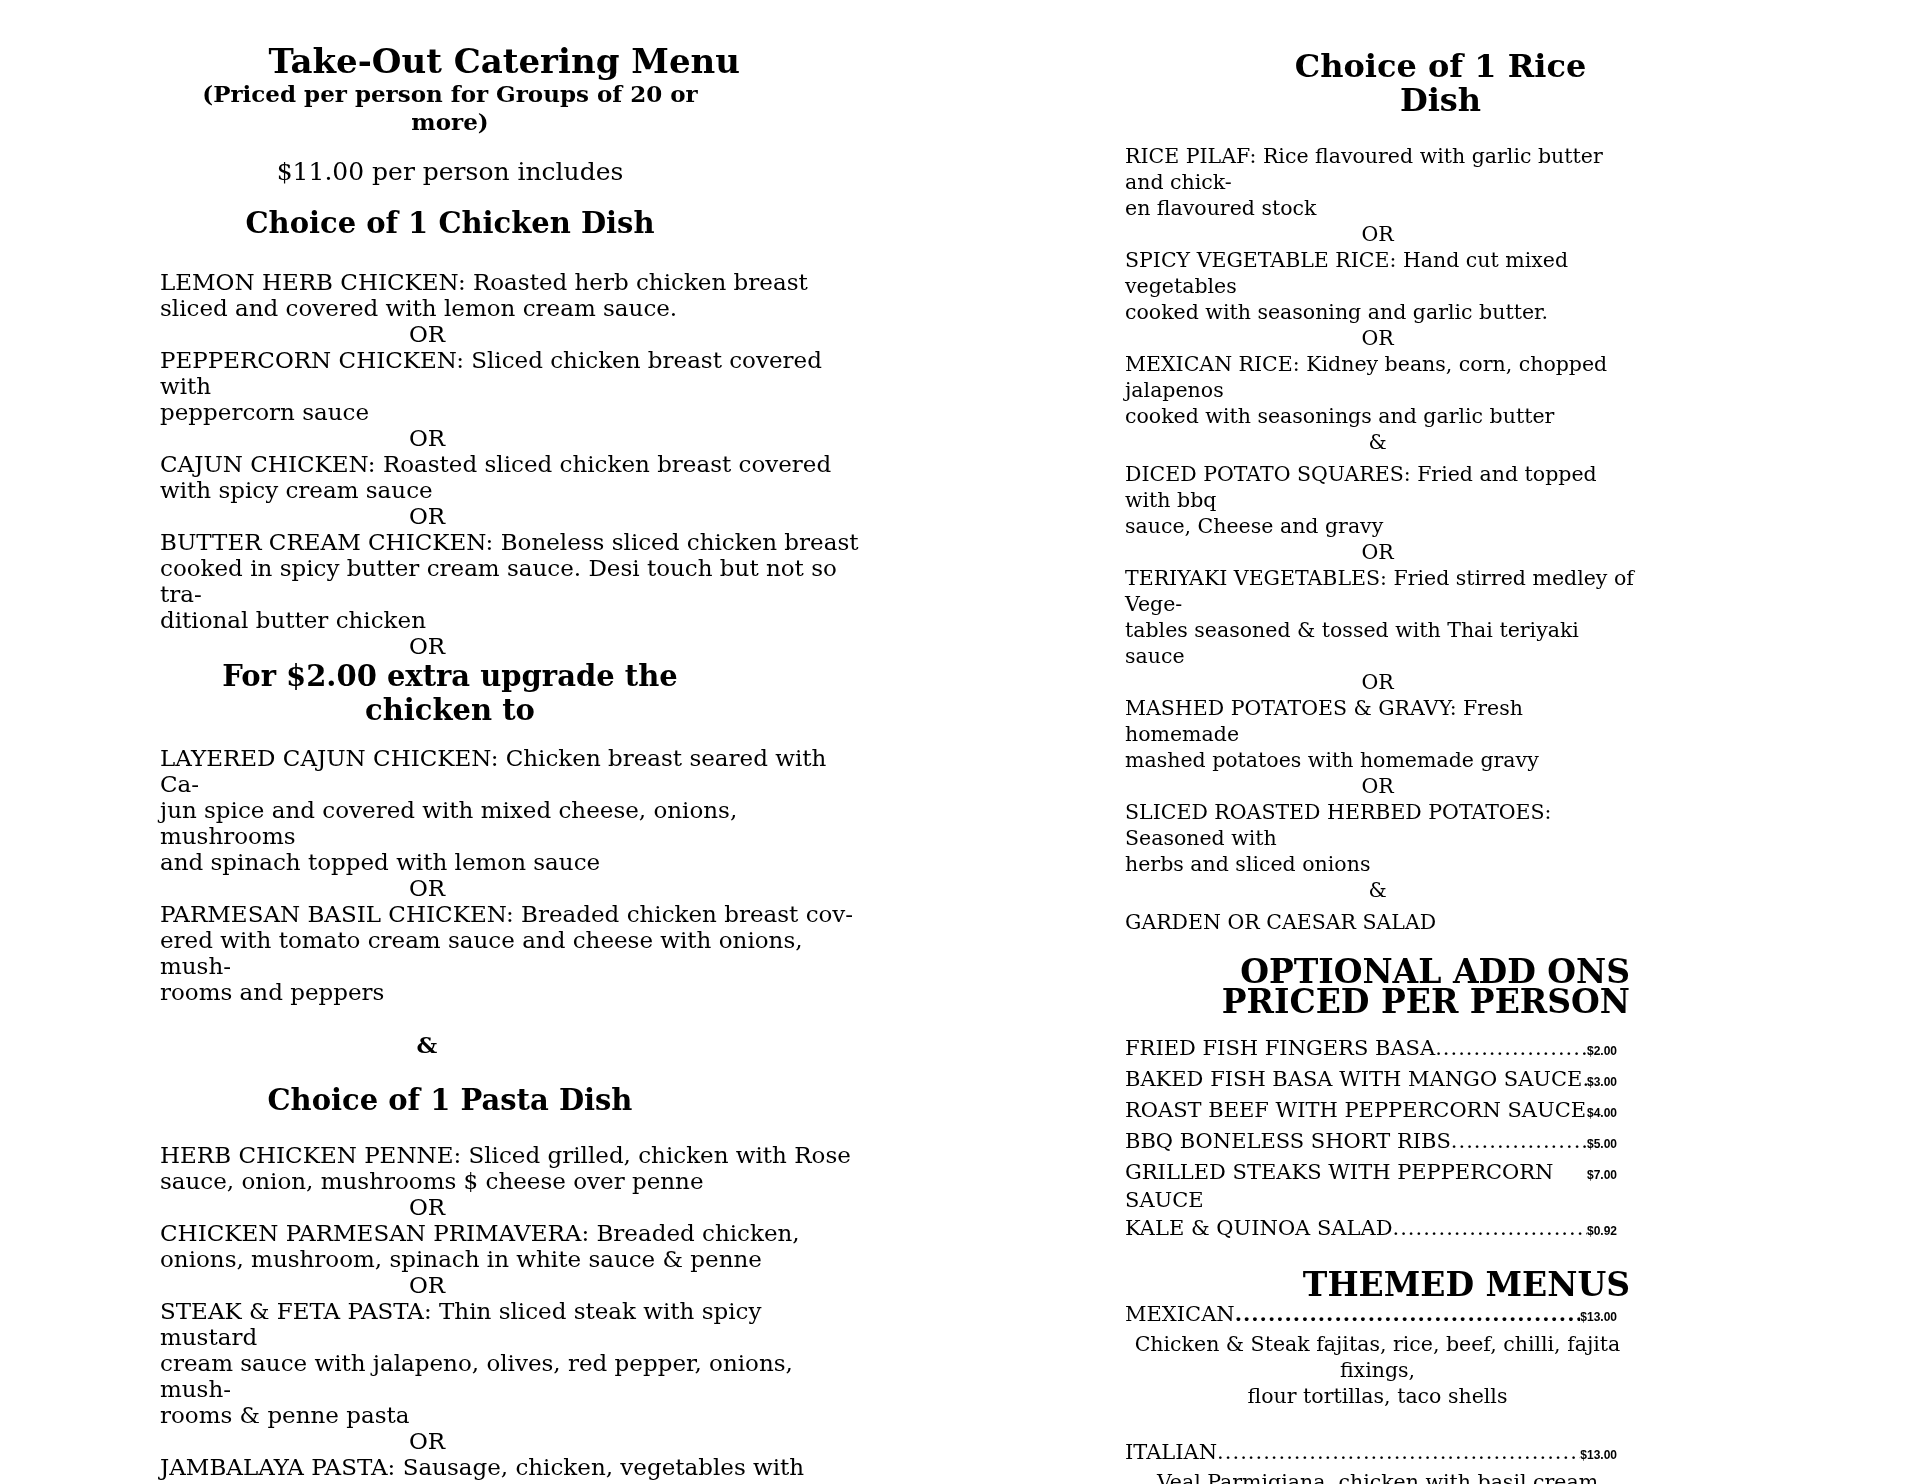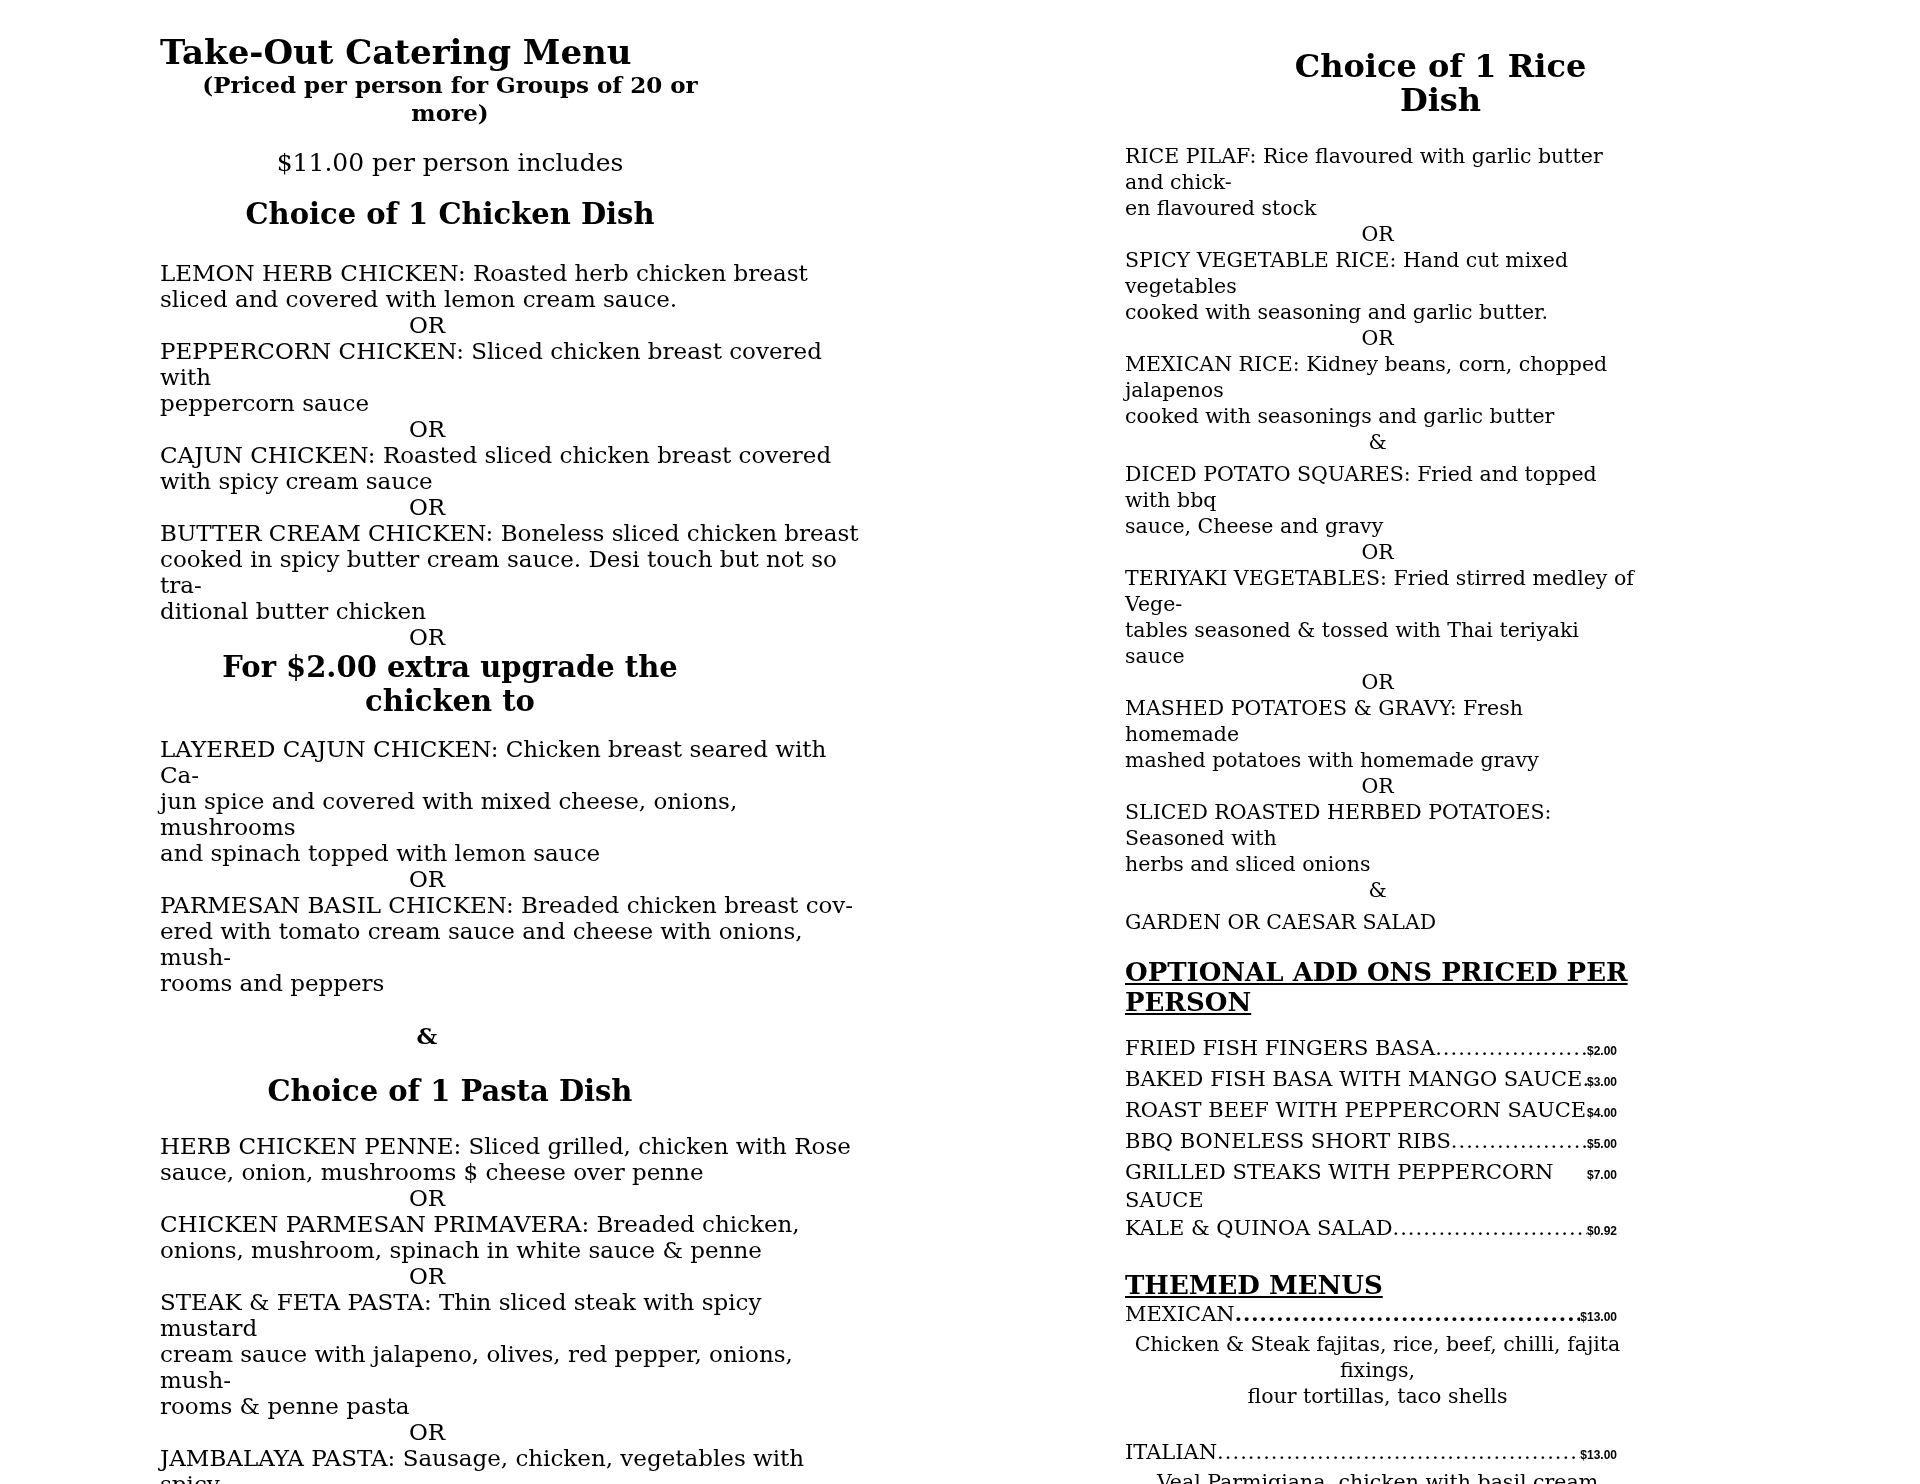--- a/index.html
+++ b/index.html
@@ -7,35 +7,35 @@
     width:1920px; height:1484px; position:relative;
     background:#ffffff; color:#000000;
     font-family:"DejaVu Serif", serif;
     overflow:hidden;
   }
   .col { position:absolute; top:0; }
   .col-left  { left:160px; width:580px; }
   .col-right { left:1125px; width:505px; }
 
   
-  .l-title    { font-size:34px; font-weight:bold; text-align:left; line-height:38px; margin-top:33px; }
+  .l-title    { font-size:34px; font-weight:bold; text-align:right; line-height:38px; margin-top:42px; }
   .l-subtitle { font-size:23px; font-weight:bold; text-align:center; line-height:28px; }
   .l-price    { font-size:25px; font-weight:normal; text-align:center; line-height:30px; margin-top:21px; }
   .heading    { font-size:29px; font-weight:bold; text-align:center; line-height:34px; }
   .mt19 { margin-top:19px; } .mt18 { margin-top:18px; } .mt29 { margin-top:29px; }
   .mt27 { margin-top:27px; } .mt25 { margin-top:25px; }
   .mt26 { margin-top:26px; } .mt22 { margin-top:22px; } .mt17 { margin-top:17px; }
   .mt6  { margin-top:6px; } .mt49 { margin-top:49px; }
 
   .item  { font-size:23px; line-height:26px; white-space:pre-line; width:700px; }
   .or-l  { font-size:23px; line-height:26px; text-align:center; width:534px; }
 
   
   .r-heading   { font-size:32px; font-weight:bold; text-align:center; line-height:34px; padding-left:126px; }
-  .r-subhead   { font-size:26px; font-weight:bold; text-align:left; line-height:30px;text-decoration:underline; }
+  .r-subhead   { font-size:33px; font-weight:bold; text-align:right; line-height:30px; }
   .r-item      { font-size:20.5px; line-height:26px; white-space:pre-line; width:510px; }
   .or-r        { font-size:20.5px; line-height:26px; text-align:center; width:505px; }
   .price-row   { display:flex; align-items:baseline; width:492px; font-size:21px; line-height:28px; }
   .leader      { flex:1; overflow:hidden; white-space:nowrap; letter-spacing:1px; }
   .leader.bold { font-weight:bold; }
   .price       { font-family:"Liberation Sans", sans-serif; font-weight:bold; font-size:12px; white-space:nowrap; }
   .t-desc      { font-size:20.5px; line-height:26px; text-align:center; white-space:pre-line; width:505px; }
 </style>
 </head>
 <body>

